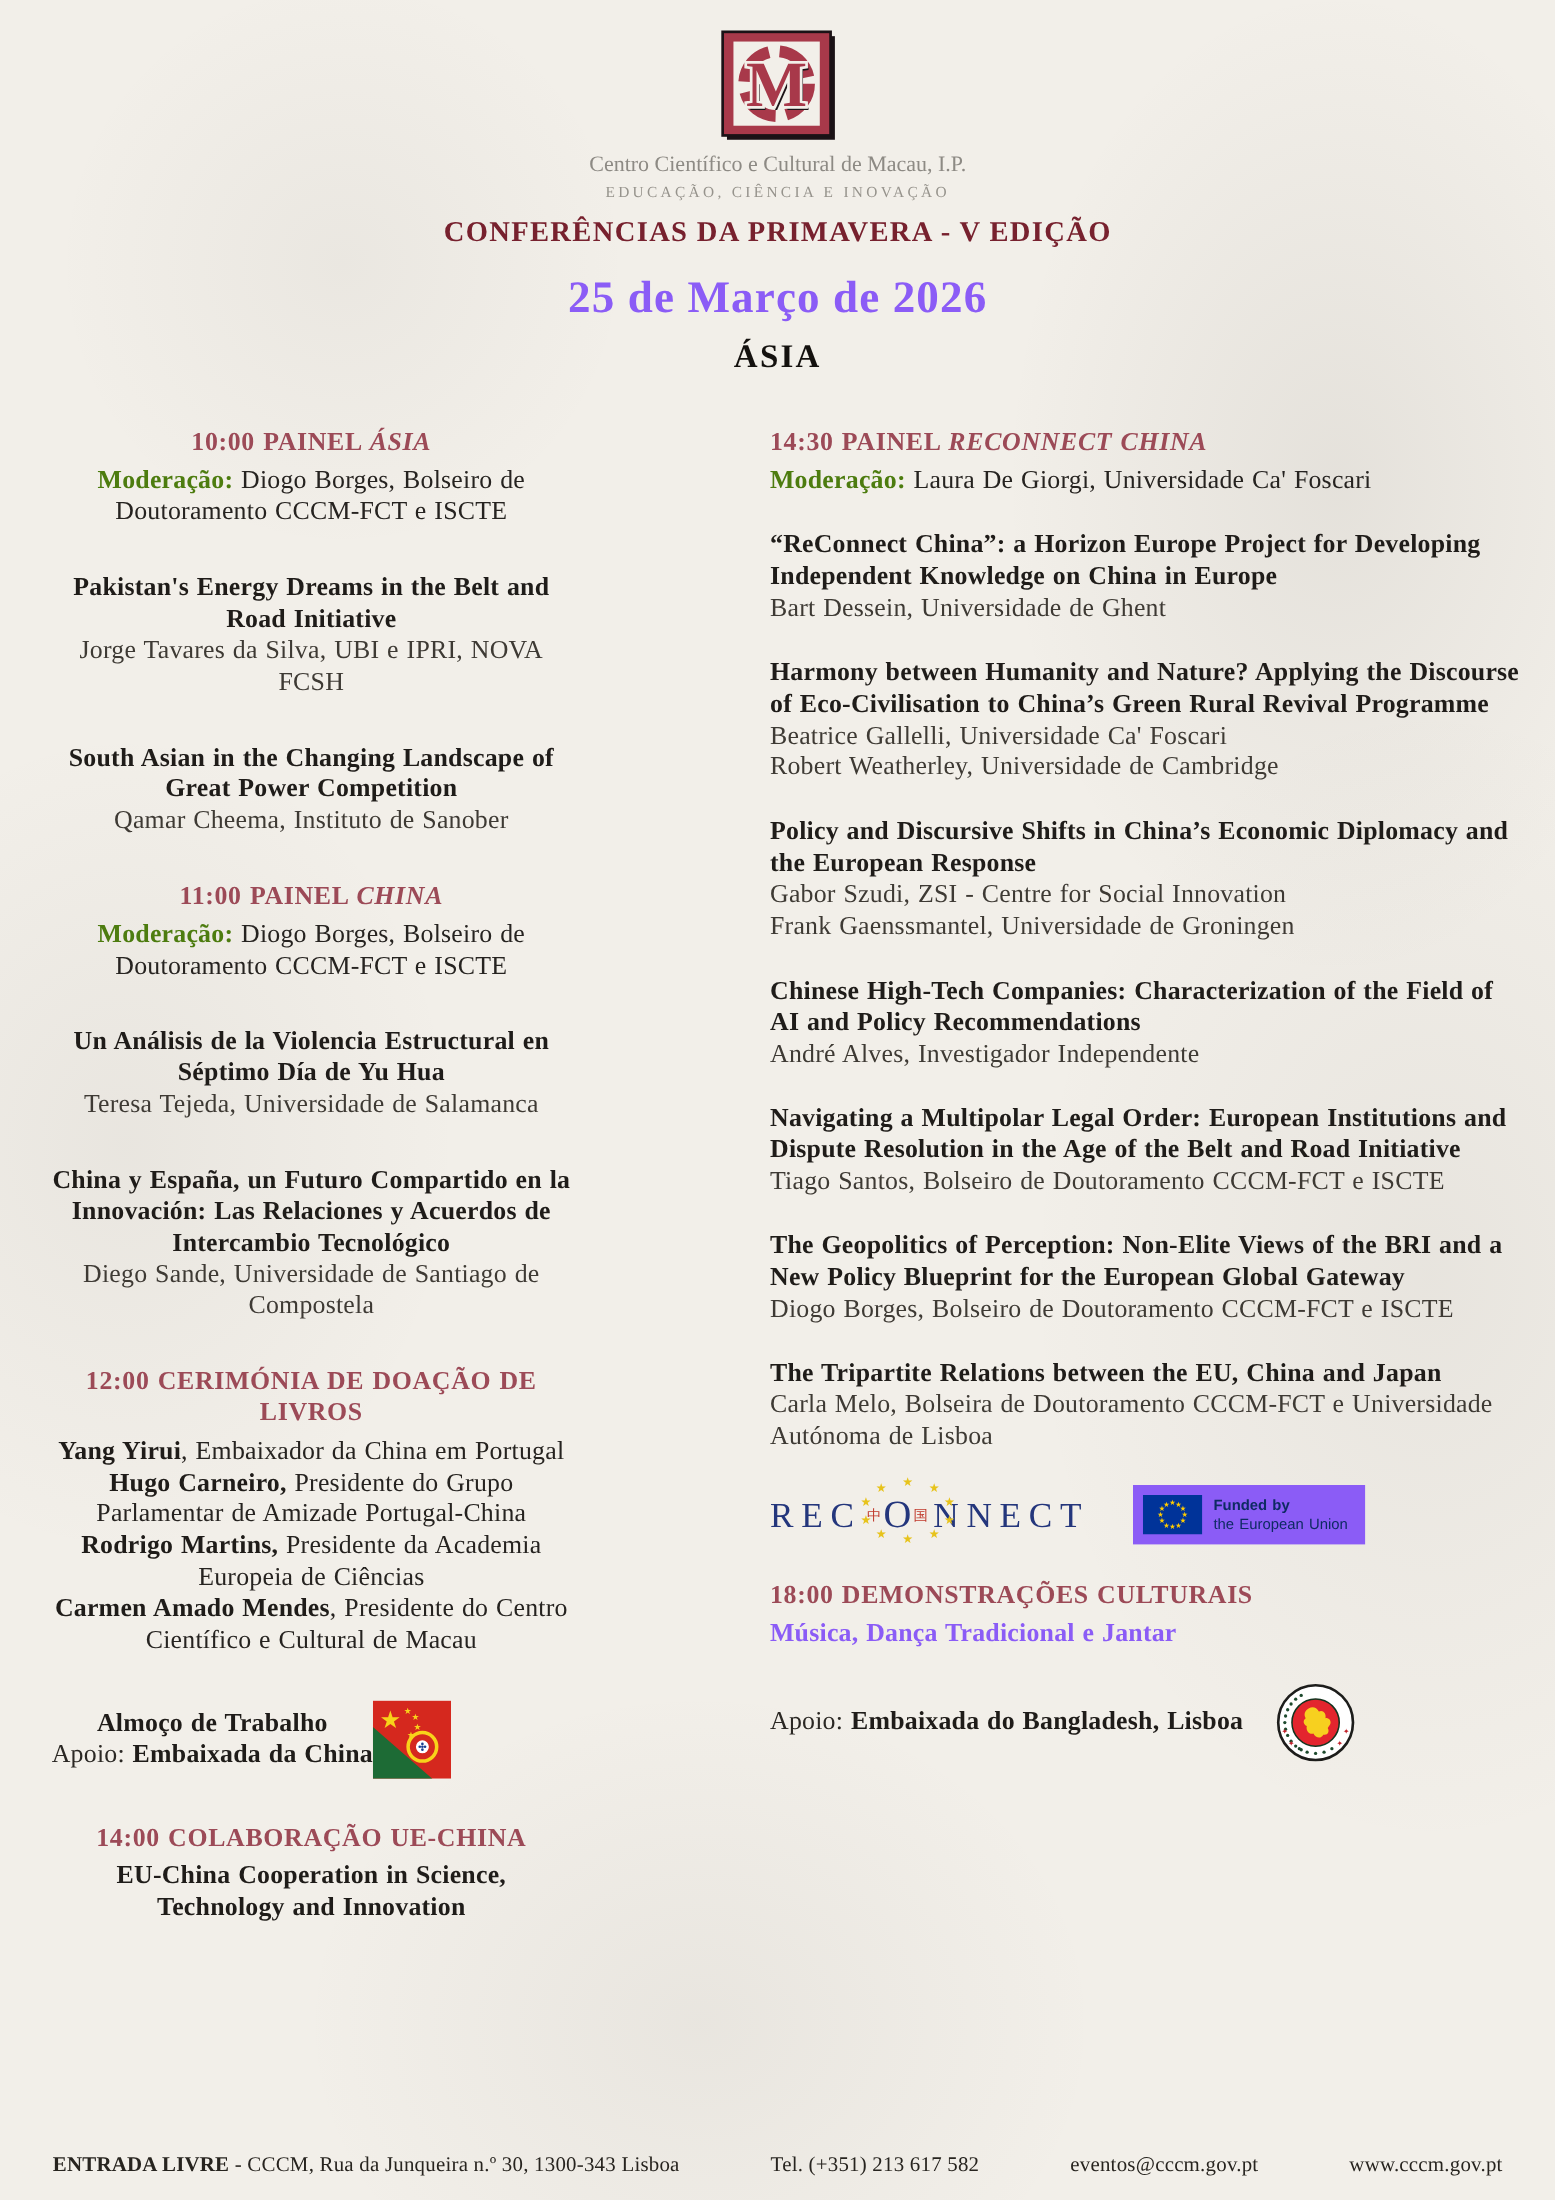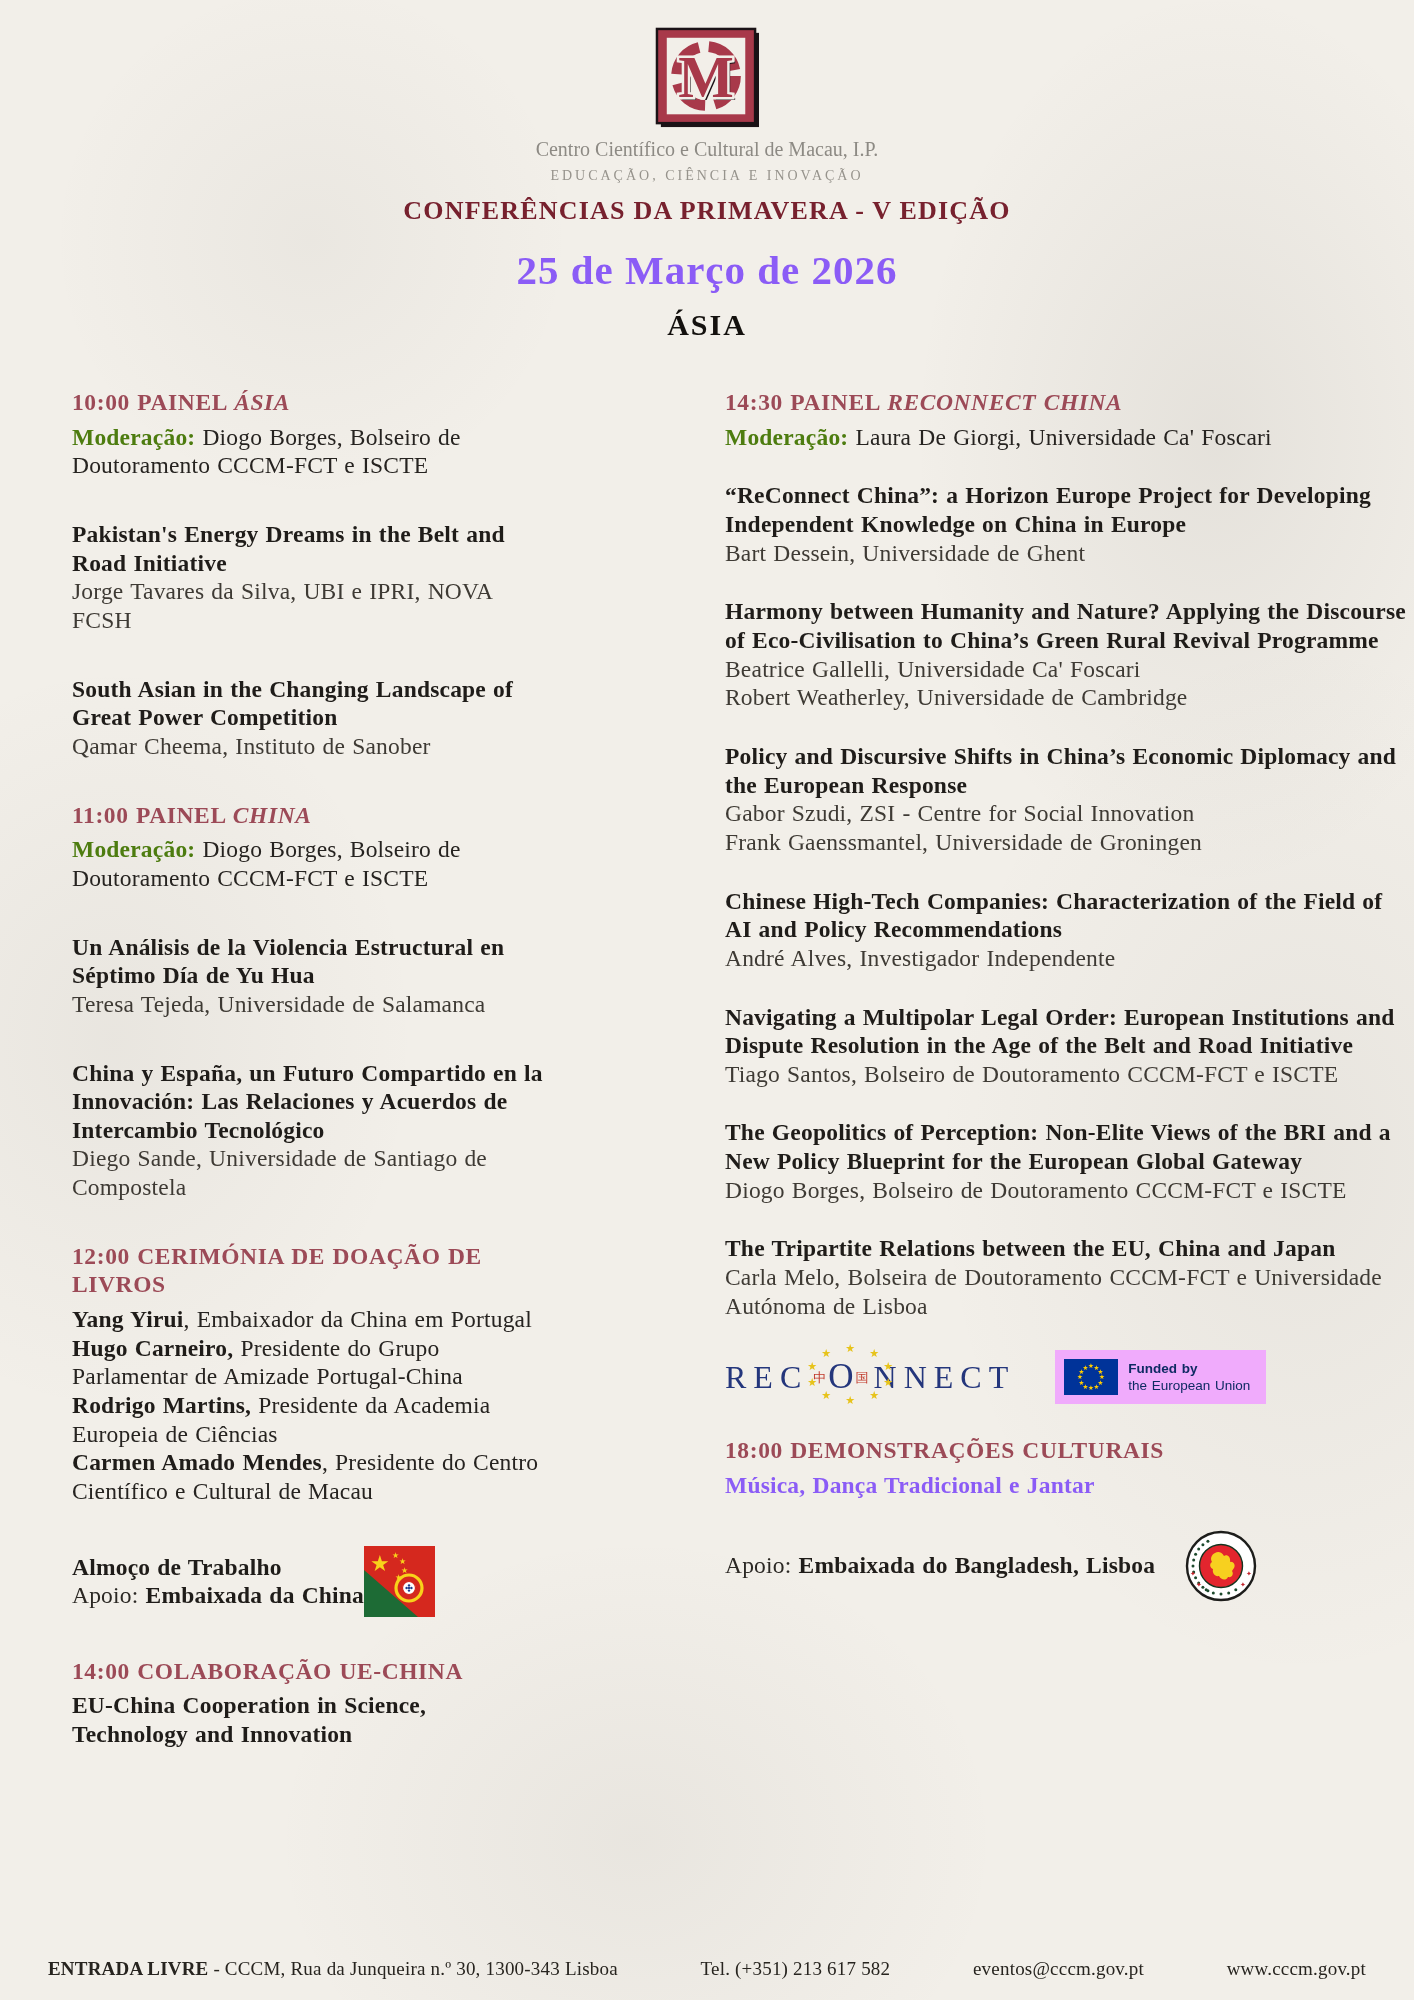--- a/index.html
+++ b/index.html
@@ -21,21 +21,21 @@
   .hdr{position:relative;text-align:center;padding-top:26px;}
   .logo{width:112px;height:104px;margin:0 auto;display:block;}
   .org-name{font-size:20px;color:#8d8a84;margin-top:8px;}
   .org-sub{font-size:14px;color:#96938c;letter-spacing:3px;margin-top:7px;}
   .event-title{font-size:26px;color:#77212e;font-weight:bold;letter-spacing:1.2px;margin-top:12px;}
   .date{font-size:41px;color:#8b5cf6;font-weight:bold;letter-spacing:1px;margin-top:20px;}
   .theme{font-size:30px;color:#14110e;font-weight:bold;letter-spacing:2px;margin-top:14px;}
 
   .cols{position:relative;display:flex;margin-top:46px;}
   .col{font-size:23.5px;line-height:1.22;letter-spacing:.2px;word-spacing:1px;}
-  .col-left{width:472px;margin-left:72px;}
+  .col-left{width:472px;margin-left:47px;text-align:center;}
   .col-right{width:682px;margin-left:181px;}
 
   .session-heading{
     margin:0 0 6px 0;font-size:23.5px;font-weight:bold;color:#9c4a57;
     letter-spacing:.6px;
   }
   .session-heading em{font-style:italic;}
   .mod{margin:0;}
   .col-left  > .mod{margin-bottom:40px;}
   .col-right > .mod{margin-bottom:30px;}
@@ -57,21 +57,21 @@
 
   .logos-row{display:flex;align-items:center;gap:40px;margin:8px 0 32px 0;}
   .reconnect{
     display:flex;align-items:center;color:#24367c;font-size:32px;
     letter-spacing:7px;font-weight:500;
   }
   .rc-center{position:relative;display:inline-flex;align-items:center;padding:0 3px;}
   .rc-cn{color:#c0392b;font-size:13px;letter-spacing:0;margin:0 2px;line-height:1;}
   .rc-o{font-size:35px;letter-spacing:0;}
   .rc-star{position:absolute;color:#e7c31b;font-size:11px;line-height:1;letter-spacing:0;}
-  .eu-logo{display:flex;align-items:center;background:#f0abfc;padding:9px 16px 9px 9px;gap:10px;}
+  .eu-logo{display:flex;align-items:center;background:#8b5cf6;padding:9px 16px 9px 9px;gap:10px;}
   .eu-flag svg{display:block;}
   .eu-text{font-family:"Liberation Sans","DejaVu Sans",sans-serif;color:#0e2a63;font-size:13.5px;line-height:1.3;letter-spacing:0;}
   .eu-text .b{font-weight:bold;}
 
   .ftr{
     position:absolute;left:0;right:0;bottom:20px;
     display:flex;align-items:baseline;justify-content:space-between;
     padding:0 48px;font-size:19px;color:#27241f;letter-spacing:.2px;
   }
   .ftr .entrada strong{font-weight:bold;}

